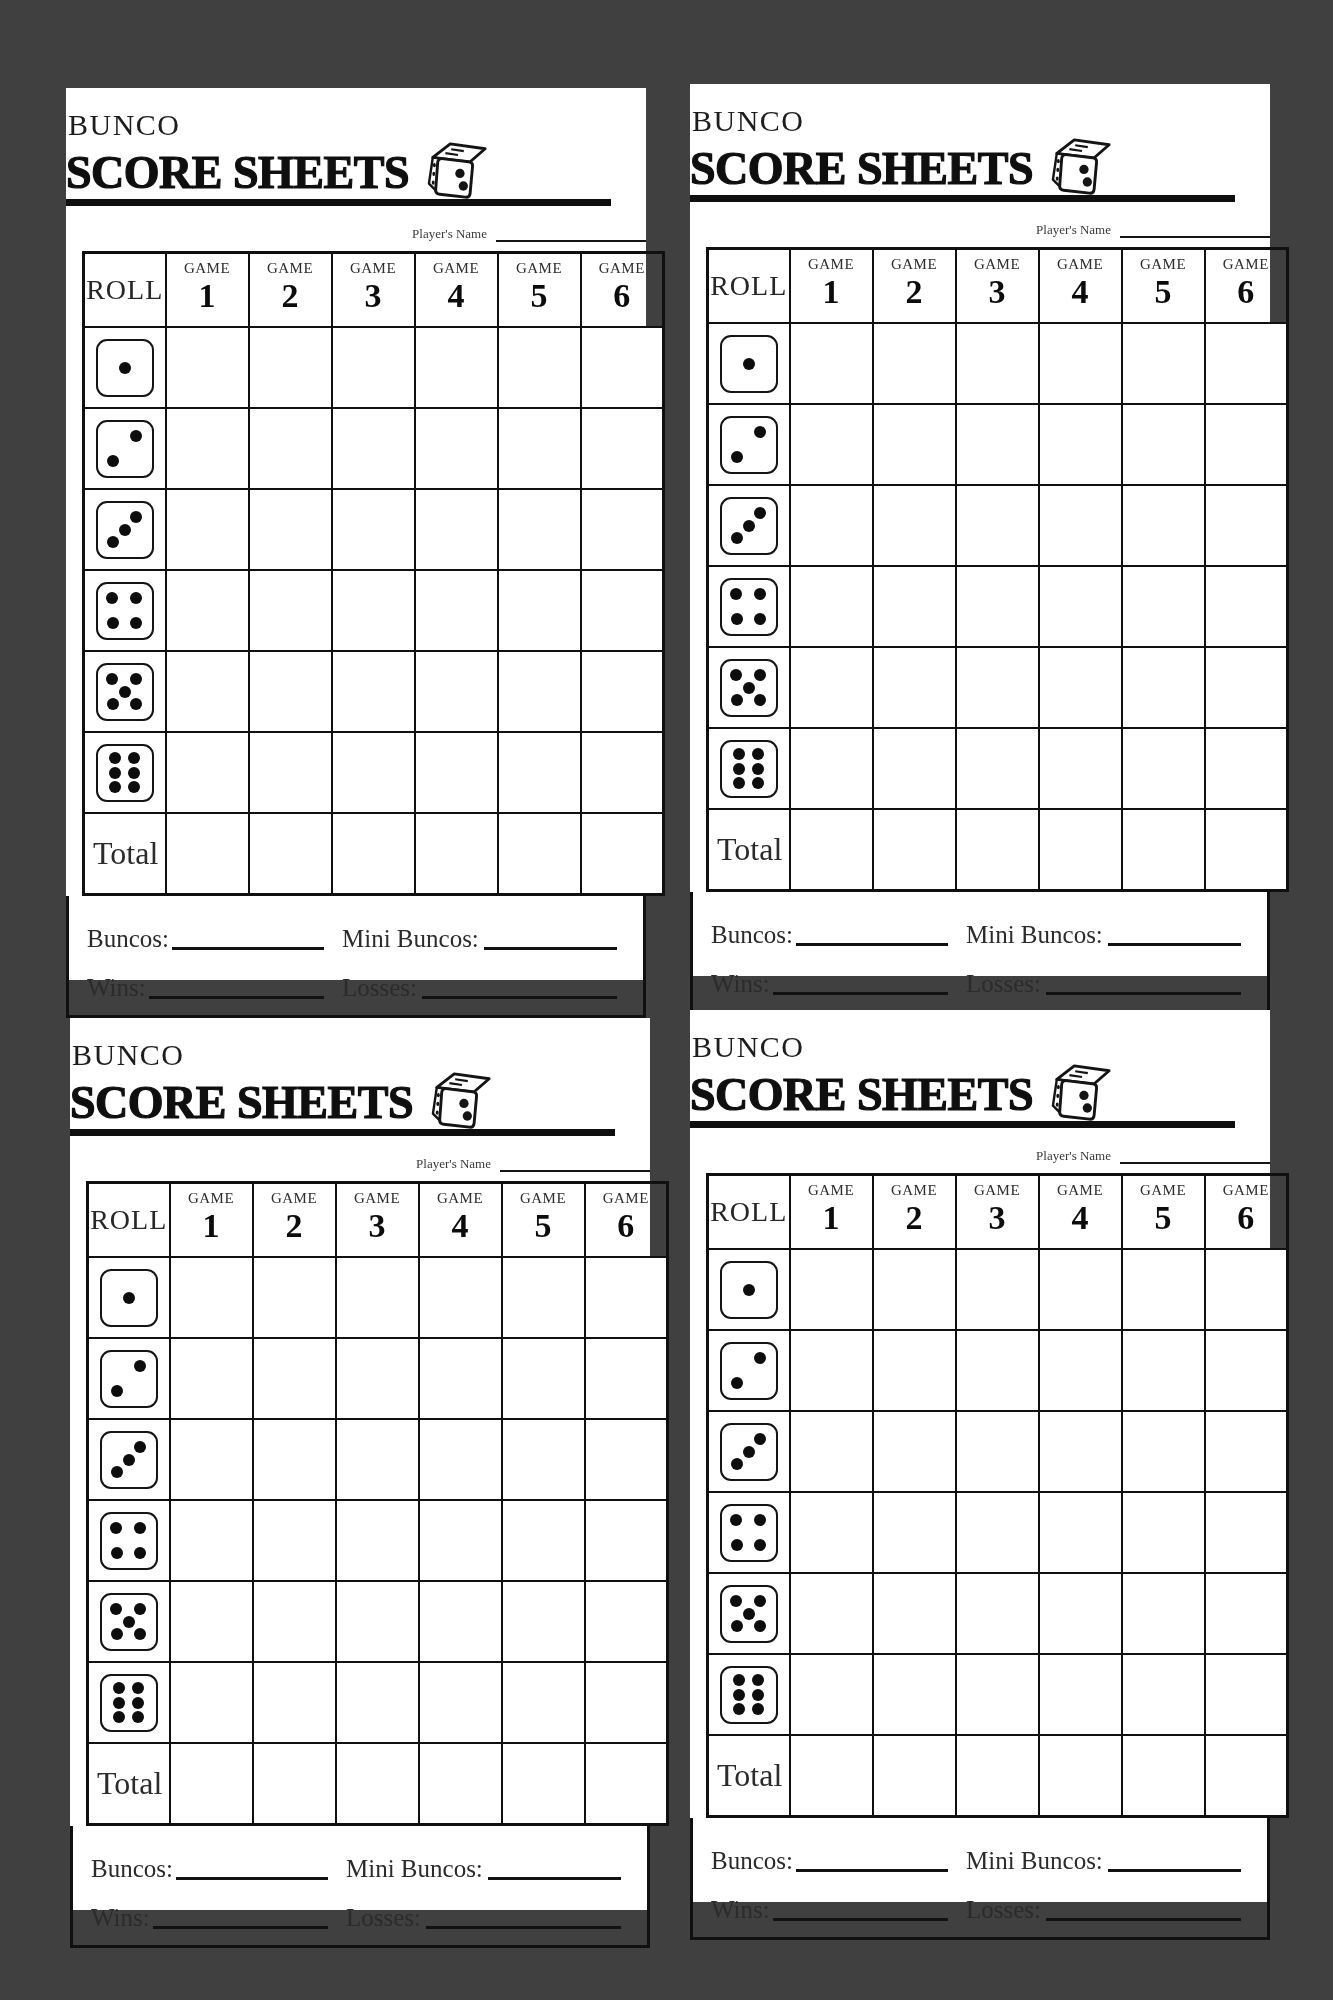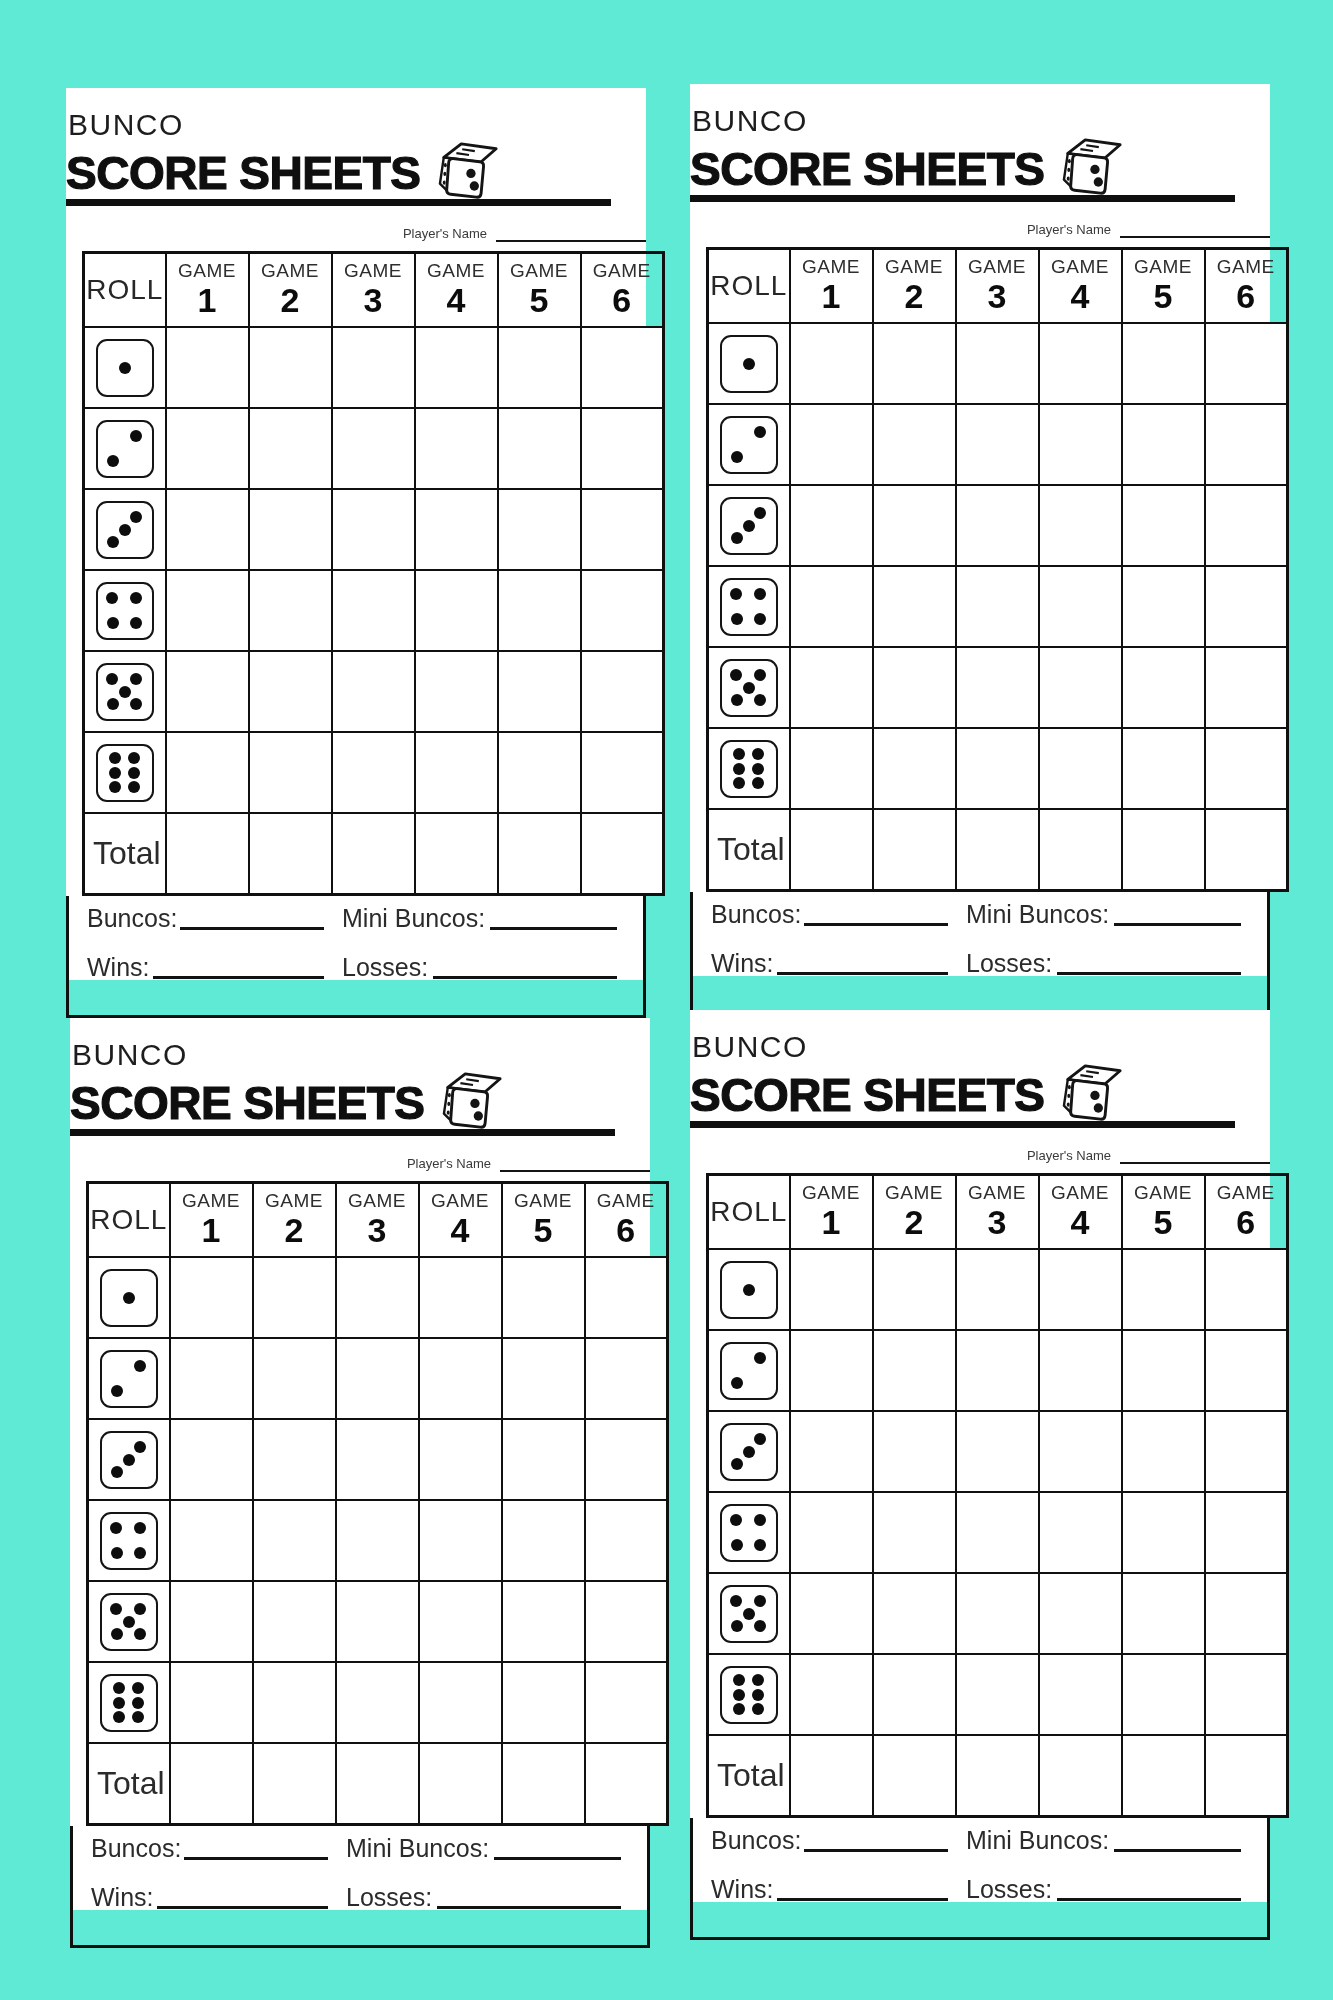--- a/index.html
+++ b/index.html
@@ -1,17 +1,17 @@
 <!DOCTYPE html>
 <html><head>
 <meta charset="utf-8">
 <style>
   html,body{margin:0;padding:0;background:#fff;}
-  .page{position:relative;width:1333px;height:2000px;background:#5eead4;overflow:hidden;
-        font-family:Liberation Sans, sans-serif;color:#222;}
+  .page{position:relative;width:1333px;height:2000px;background:#404040;overflow:hidden;
+        font-family:Liberation Serif, serif;color:#222;}
   .sheet{position:absolute;width:580px;height:892px;background:#fff;}
 
   
   .brand{font-size:30px;font-weight:400;letter-spacing:1.5px;color:#1d1d1d;
          line-height:1;margin:22px 0 0 2px;}
   .title-row{display:flex;align-items:flex-end;}
   .title{font-size:46px;font-weight:900;letter-spacing:-0.5px;color:#0f0f0f;line-height:1;
          margin:4px 0 0 0;-webkit-text-stroke:1.2px #0f0f0f;}
   .dice-art{width:74px;height:62px;margin-left:12px;margin-bottom:-6px;flex:none;}
   .title-rule{height:7px;background:#0f0f0f;width:545px;margin-top:3px;}
@@ -20,40 +20,40 @@
   .player-row{display:flex;justify-content:flex-end;align-items:flex-end;margin-top:14px;height:20px;}
   .player-label{font-size:13px;color:#3a3a3a;line-height:1;}
   .player-line{width:150px;height:0;border-bottom:2.5px solid #141414;margin-left:9px;margin-bottom:-2px;}
 
   
   table.score-table{border-collapse:collapse;table-layout:fixed;width:580px;margin-top:11px;
                     border:3.5px solid #101010;margin-left:16px;}
   .score-table th,.score-table td{border:2.5px solid #101010;padding:0;}
   .score-table th{height:72px;vertical-align:top;text-align:center;font-weight:400;}
   .roll-h{font-size:28px;letter-spacing:1px;color:#272727;vertical-align:middle !important;}
-  .game-word{font-size:19px;letter-spacing:0.5px;color:#2e2e2e;margin-top:7px;line-height:1;}
+  .game-word{font-size:15px;letter-spacing:0.5px;color:#2e2e2e;margin-top:7px;line-height:1;}
   .game-num{font-size:34px;font-weight:900;color:#0c0c0c;margin-top:3px;line-height:1;}
   .score-table td{height:79px;background:#fff;}
   .roll-cell{vertical-align:middle;}
   .total-cell{font-size:32px;color:#2b2b2b;padding-left:8px !important;vertical-align:middle;}
 
   
   .die{width:58px;height:58px;border:2.5px solid #141414;border-radius:11px;background:#fff;
        position:relative;margin:0 auto;box-sizing:border-box;}
   .pip{position:absolute;width:12px;height:12px;border-radius:50%;background:#0d0d0d;
        transform:translate(-50%,-50%);}
   .p-c {left:50%;top:50%;}
   .p-tl{left:27%;top:26%;} .p-tr{left:71%;top:27%;}
   .p-bl{left:28%;top:73%;} .p-br{left:71%;top:73%;}
   .p-l1{left:32%;top:24%;} .p-l2{left:32%;top:50%;} .p-l3{left:32%;top:76%;}
   .p-r1{left:68%;top:24%;} .p-r2{left:68%;top:50%;} .p-r3{left:68%;top:76%;}
 
   
   .tally-box{width:580px;height:122px;box-sizing:border-box;border:3.5px solid #101010;border-top:0;
-             padding:5px 26px 0 18px;}
+             padding:25px 26px 0 18px;}
   .tally-row{display:flex;align-items:flex-end;height:30px;margin-bottom:19px;}
   .t-label{font-size:25px;color:#2b2b2b;line-height:1;white-space:nowrap;}
   .t-line{border-bottom:3px solid #121212;height:0;margin-bottom:1px;}
   .slot1{display:flex;align-items:flex-end;width:237px;flex:none;}
   .slot1 .t-line{flex:1;margin-left:3px;}
   .slot2{display:flex;align-items:flex-end;flex:1;margin-left:18px;justify-content:flex-end;}
   .slot2 .t-line{flex:1;margin-left:5px;}
 </style>
 </head>
 <body>

